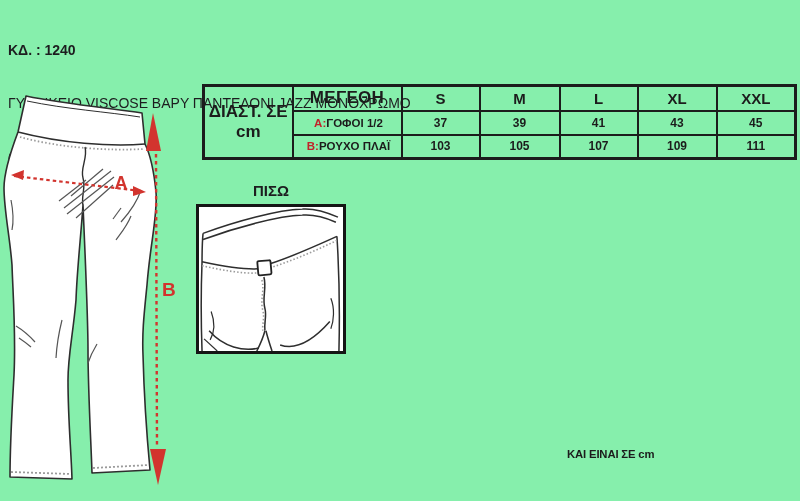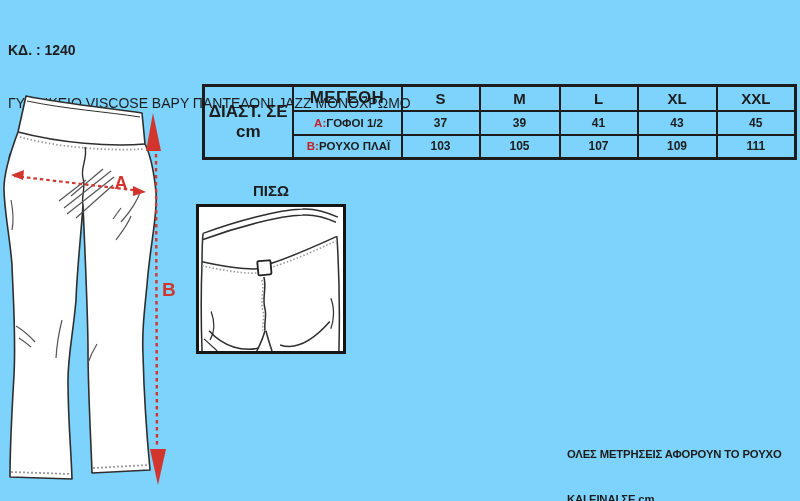--- a/index.html
+++ b/index.html
@@ -1,16 +1,16 @@
 <!DOCTYPE html>
 <html><head>
 <meta charset="utf-8">
 <style>
   html,body{margin:0;padding:0;background:#fff;}
-  .sheet{position:relative;width:800px;height:501px;background:#7dd3fc;overflow:hidden;
+  .sheet{position:relative;width:800px;height:501px;background:#86efac;overflow:hidden;
          font-family:"Liberation Sans",sans-serif;color:#1d1d1f;}
   
   .titleblock{position:absolute;left:8px;top:7px;line-height:17.5px;white-space:pre;}
   .t-code{font-size:14px;font-weight:bold;}
   .t-desc{font-size:14px;font-weight:normal;}
   .t-note{font-size:13.5px;font-weight:bold;font-style:italic;}
   
   .spec-table{position:absolute;left:202px;top:84px;border-collapse:collapse;table-layout:fixed;
               width:592px;border:3px solid #1c1c1c;}
   .spec-table td{border:2px solid #1c1c1c;padding:0;text-align:center;vertical-align:middle;
@@ -157,20 +157,19 @@
       <td class="val-cell">103</td>
       <td class="val-cell">105</td>
       <td class="val-cell">107</td>
       <td class="val-cell">109</td>
       <td class="val-cell">111</td>
     </tr>
   </tbody>
     </table>
 
   <div class="notes">
-    <div>ΟΛΕΣ ΜΕΤΡΗΣΕΙΣ ΑΦΟΡΟΥΝ ΤΟ ΡΟΥΧΟ</div>
     <div>ΚΑΙ ΕΙΝΑΙ ΣΕ cm</div>
     
     
     
   </div>
 
 </div>
 
 </body></html>

